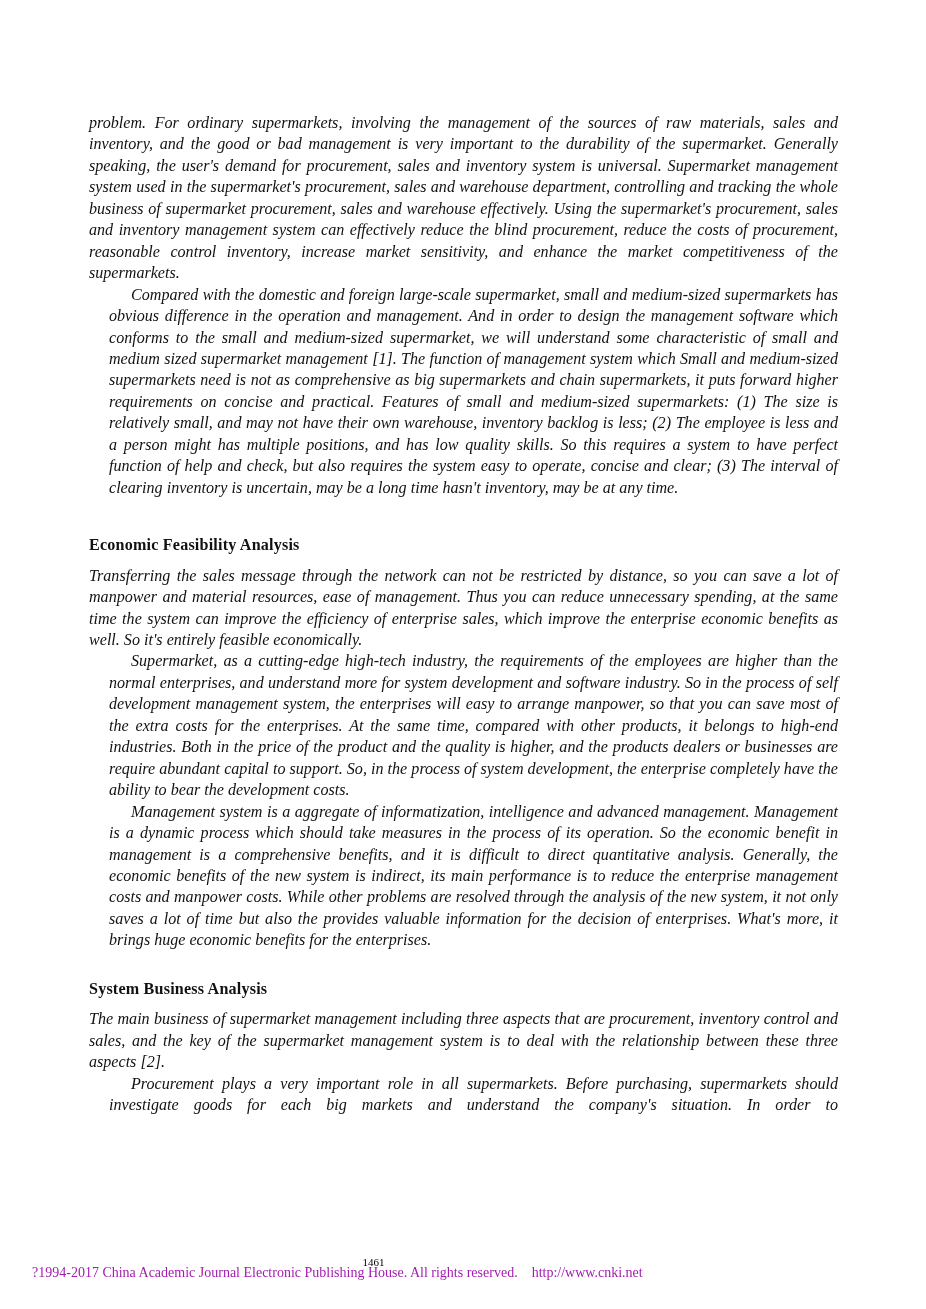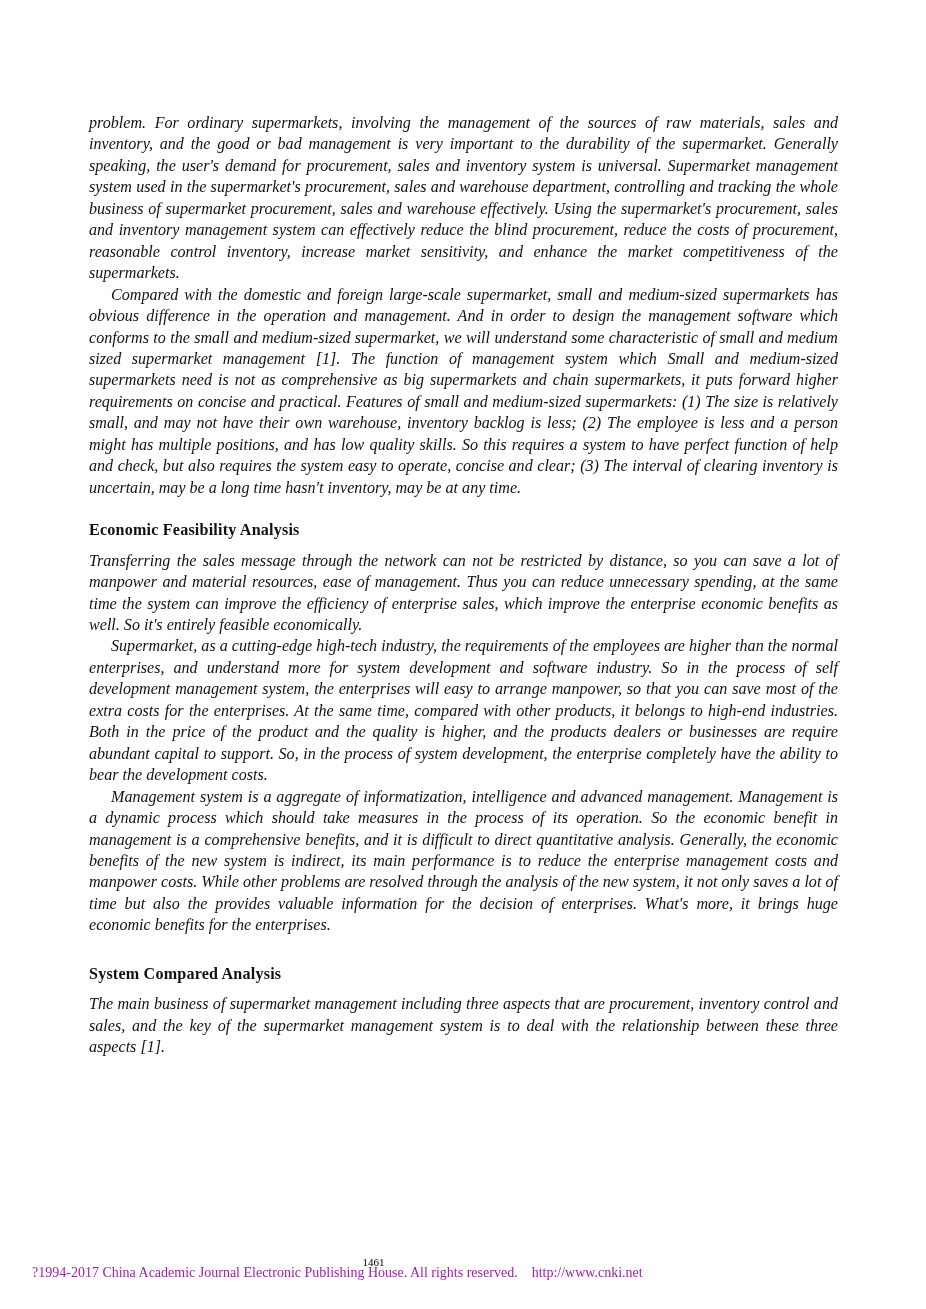--- a/index.html
+++ b/index.html
@@ -5,25 +5,25 @@
   html, body { margin: 0; padding: 0; background: #ffffff; }
   body {
     width: 926px; height: 1309px; position: relative; overflow: hidden;
     font-family: "Liberation Serif", serif; color: #111111;
   }
   .page-body {
     position: absolute; left: 89px; top: 112px; width: 749px;
     font-size: 16.1px; line-height: 21.45px;
   }
   .para { margin: 0; text-align: justify; text-align-last: left; font-style: italic; }
-  .para.indent { text-indent: 22px; }
+  .para.indent { text-indent: 22px; margin-left: 20px; }
   .heading {
     margin: 0; font-size: 16.1px; line-height: 21.45px; letter-spacing: 0.2px;
   }
-  .h-econ { margin-top: 21px; margin-bottom: 9px; }
+  .h-econ { margin-top: 36px; margin-bottom: 9px; }
   .h-sys { margin-top: 27px; margin-bottom: 9px; }
   .page-number {
     position: absolute; top: 1256px; left: 0; width: 745px; text-align: center;
     font-size: 11px; color: #000000; transform: translateX(1px);
   }
   .footer {
     position: absolute; top: 1265px; left: 32px; font-size: 14px;
     color: #a21caf; white-space: pre;
   }
 </style>
@@ -32,19 +32,20 @@
 
 <div class="page-body">
   <p class="para">problem. For ordinary supermarkets, involving the management of the sources of raw materials, sales and inventory, and the good or bad management is very important to the durability of the supermarket. Generally speaking, the user's demand for procurement, sales and inventory system is universal. Supermarket management system used in the supermarket's procurement, sales and warehouse department, controlling and tracking the whole business of supermarket procurement, sales and warehouse effectively. Using the supermarket's procurement, sales and inventory management system can effectively reduce the blind procurement, reduce the costs of procurement, reasonable control inventory, increase market sensitivity, and enhance the market competitiveness of the supermarkets.</p>
   <p class="para indent">Compared with the domestic and foreign large-scale supermarket, small and medium-sized supermarkets has obvious difference in the operation and management. And in order to design the management software which conforms to the small and medium-sized supermarket, we will understand some characteristic of small and medium sized supermarket management [1]. The function of management system which Small and medium-sized supermarkets need is not as comprehensive as big supermarkets and chain supermarkets, it puts forward higher requirements on concise and practical. Features of small and medium-sized supermarkets: (1) The size is relatively small, and may not have their own warehouse, inventory backlog is less; (2) The employee is less and a person might has multiple positions, and has low quality skills. So this requires a system to have perfect function of help and check, but also requires the system easy to operate, concise and clear; (3) The interval of clearing inventory is uncertain, may be a long time hasn't inventory, may be at any time.</p>
 
   <h2 class="heading h-econ">Economic Feasibility Analysis</h2>
   <p class="para">Transferring the sales message through the network can not be restricted by distance, so you can save a lot of manpower and material resources, ease of management. Thus you can reduce unnecessary spending, at the same time the system can improve the efficiency of enterprise sales, which improve the enterprise economic benefits as well. So it's entirely feasible economically.</p>
   <p class="para indent">Supermarket, as a cutting-edge high-tech industry, the requirements of the employees are higher than the normal enterprises, and understand more for system development and software industry. So in the process of self development management system, the enterprises will easy to arrange manpower, so that you can save most of the extra costs for the enterprises. At the same time, compared with other products, it belongs to high-end industries. Both in the price of the product and the quality is higher, and the products dealers or businesses are require abundant capital to support. So, in the process of system development, the enterprise completely have the ability to bear the development costs.</p>
   <p class="para indent">Management system is a aggregate of informatization, intelligence and advanced management. Management is a dynamic process which should take measures in the process of its operation. So the economic benefit in management is a comprehensive benefits, and it is difficult to direct quantitative analysis. Generally, the economic benefits of the new system is indirect, its main performance is to reduce the enterprise management costs and manpower costs. While other problems are resolved through the analysis of the new system, it not only saves a lot of time but also the provides valuable information for the decision of enterprises. What's more, it brings huge economic benefits for the enterprises.</p>
 
-  <h2 class="heading h-sys">System Compared Analysis</h2>
-  <p class="para">The main business of supermarket management including three aspects that are procurement, inventory control and sales, and the key of the supermarket management system is to deal with the relationship between these three aspects [1].</p>
+  <h2 class="heading h-sys">System Business Analysis</h2>
+  <p class="para">The main business of supermarket management including three aspects that are procurement, inventory control and sales, and the key of the supermarket management system is to deal with the relationship between these three aspects [2].</p>
+  <p class="para indent" style="text-align-last: justify;">Procurement plays a very important role in all supermarkets. Before purchasing, supermarkets should investigate goods for each big markets and understand the company's situation. In order to</p>
 </div>
 
 <div class="page-number">1461</div>
 
 <div class="footer"><span>?1994-2017 China Academic Journal Electronic Publishing House. All rights reserved.</span><span>    </span><span>http://www.cnki.net</span></div>
 
 </body></html>

